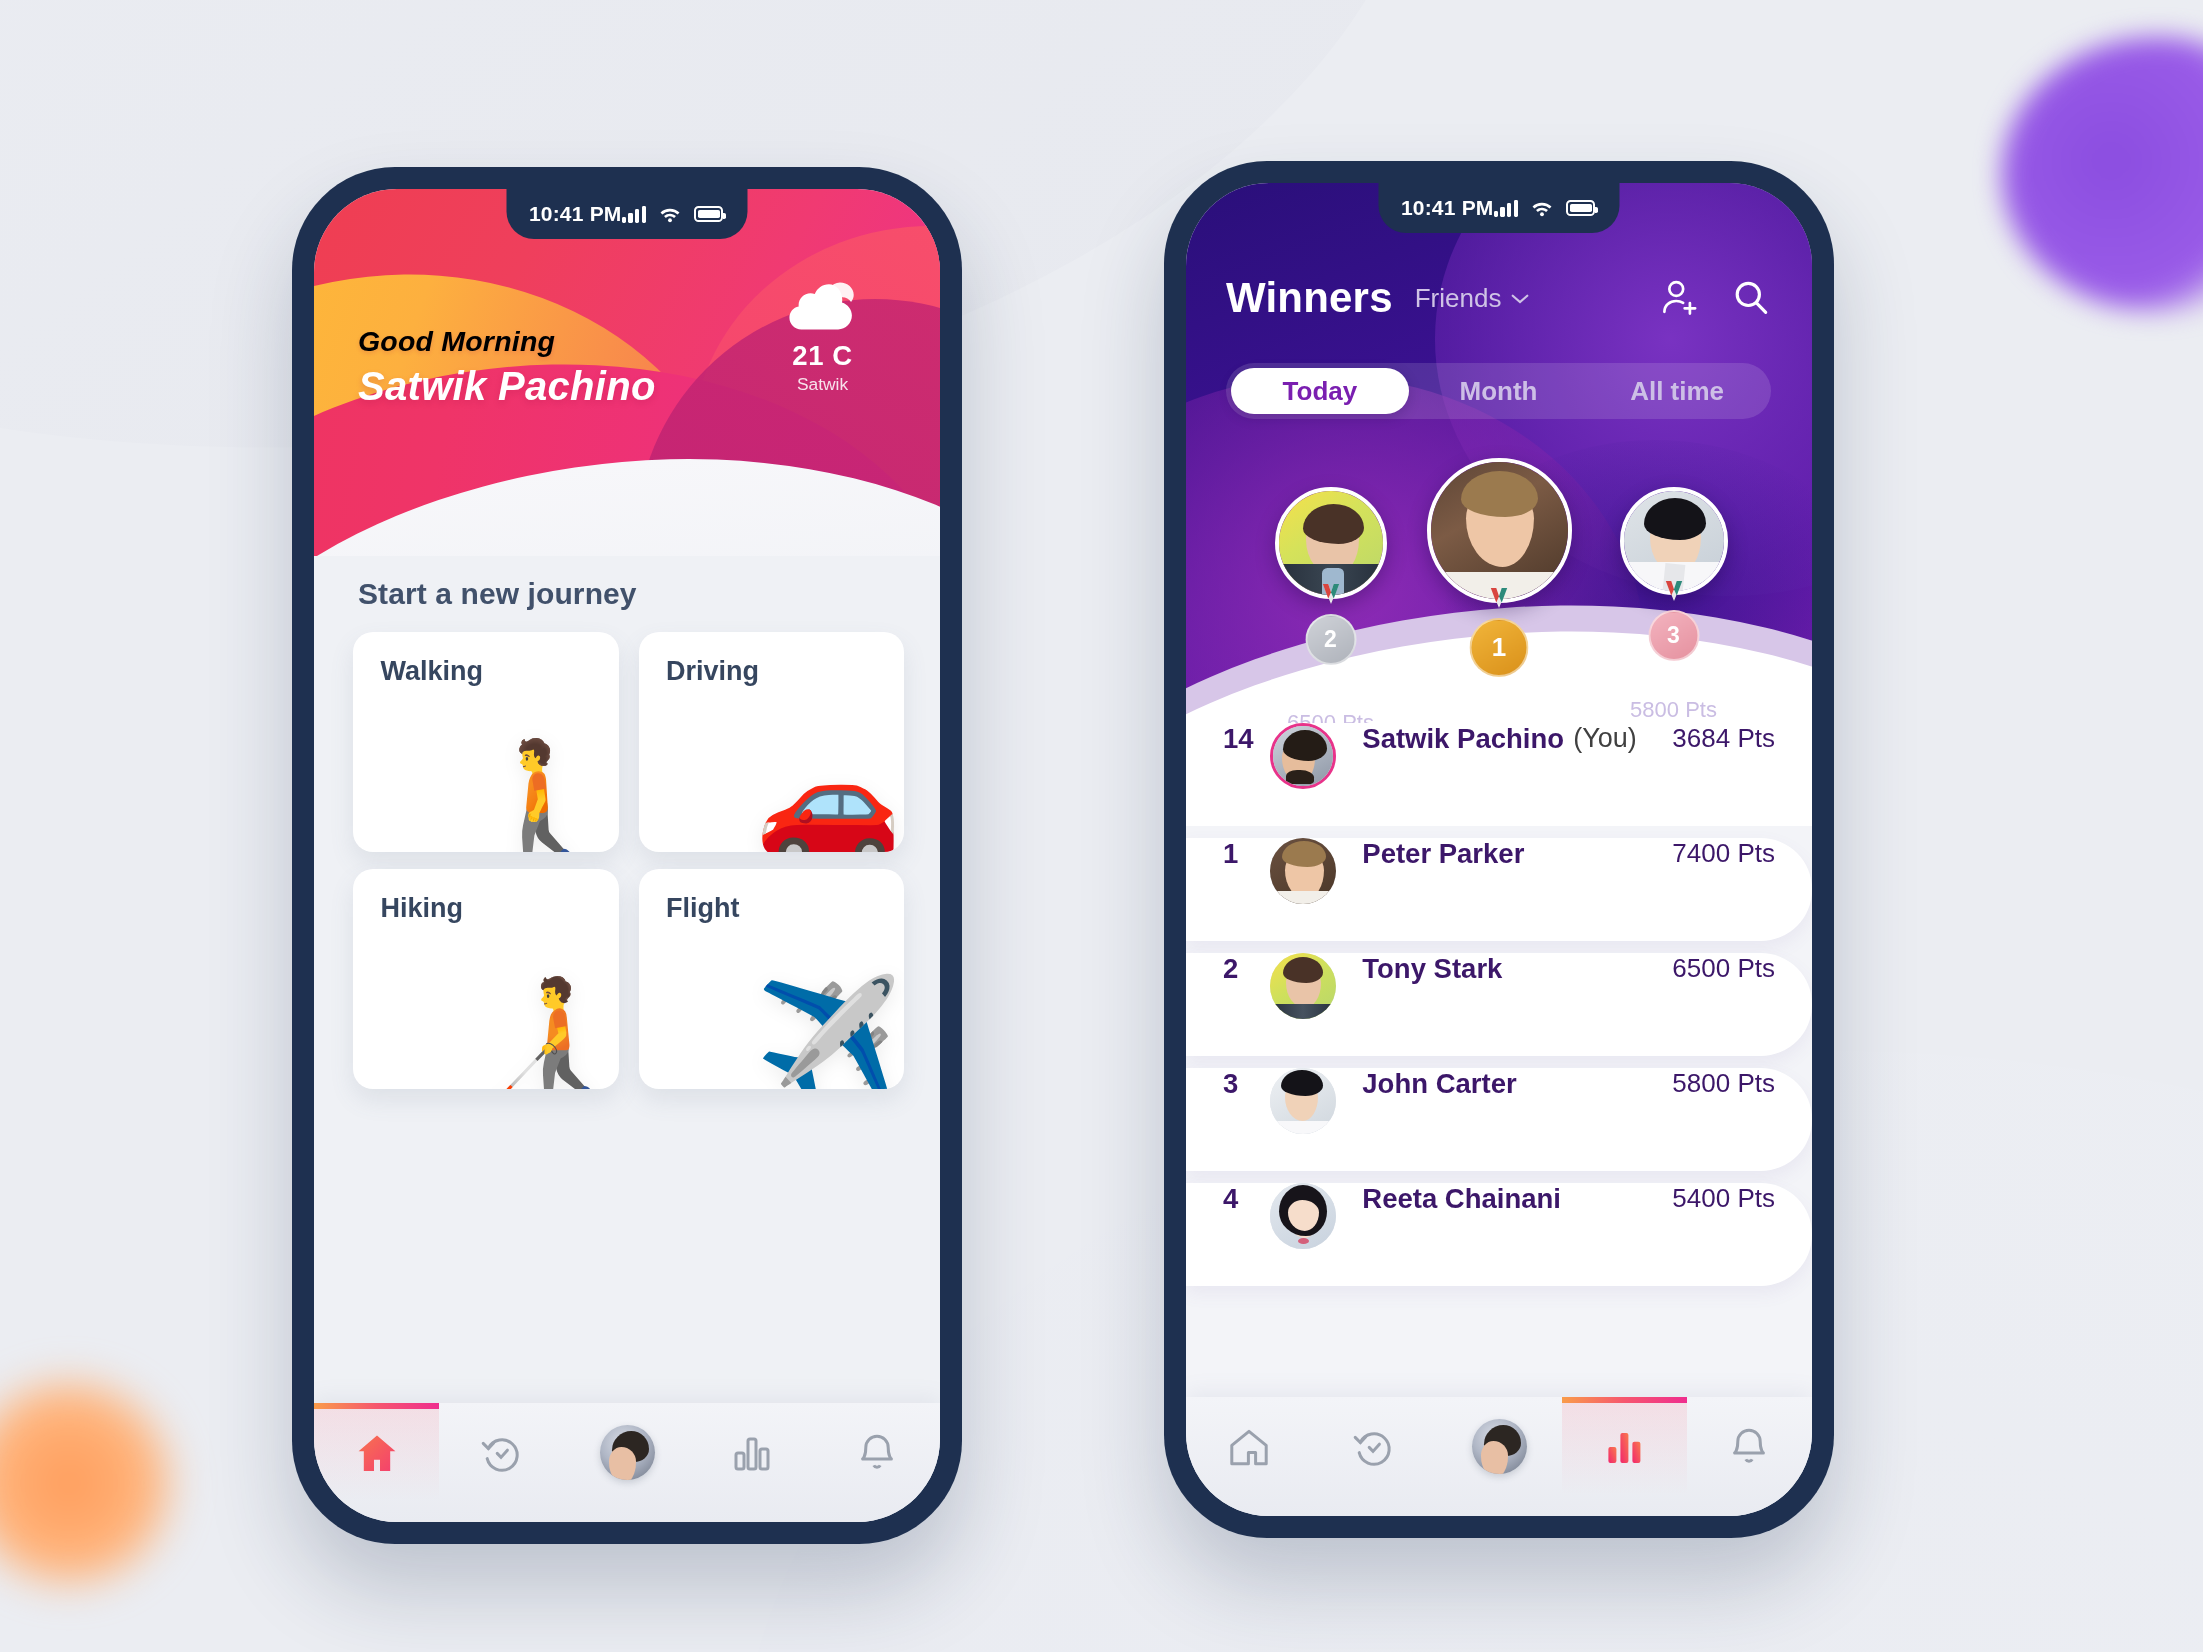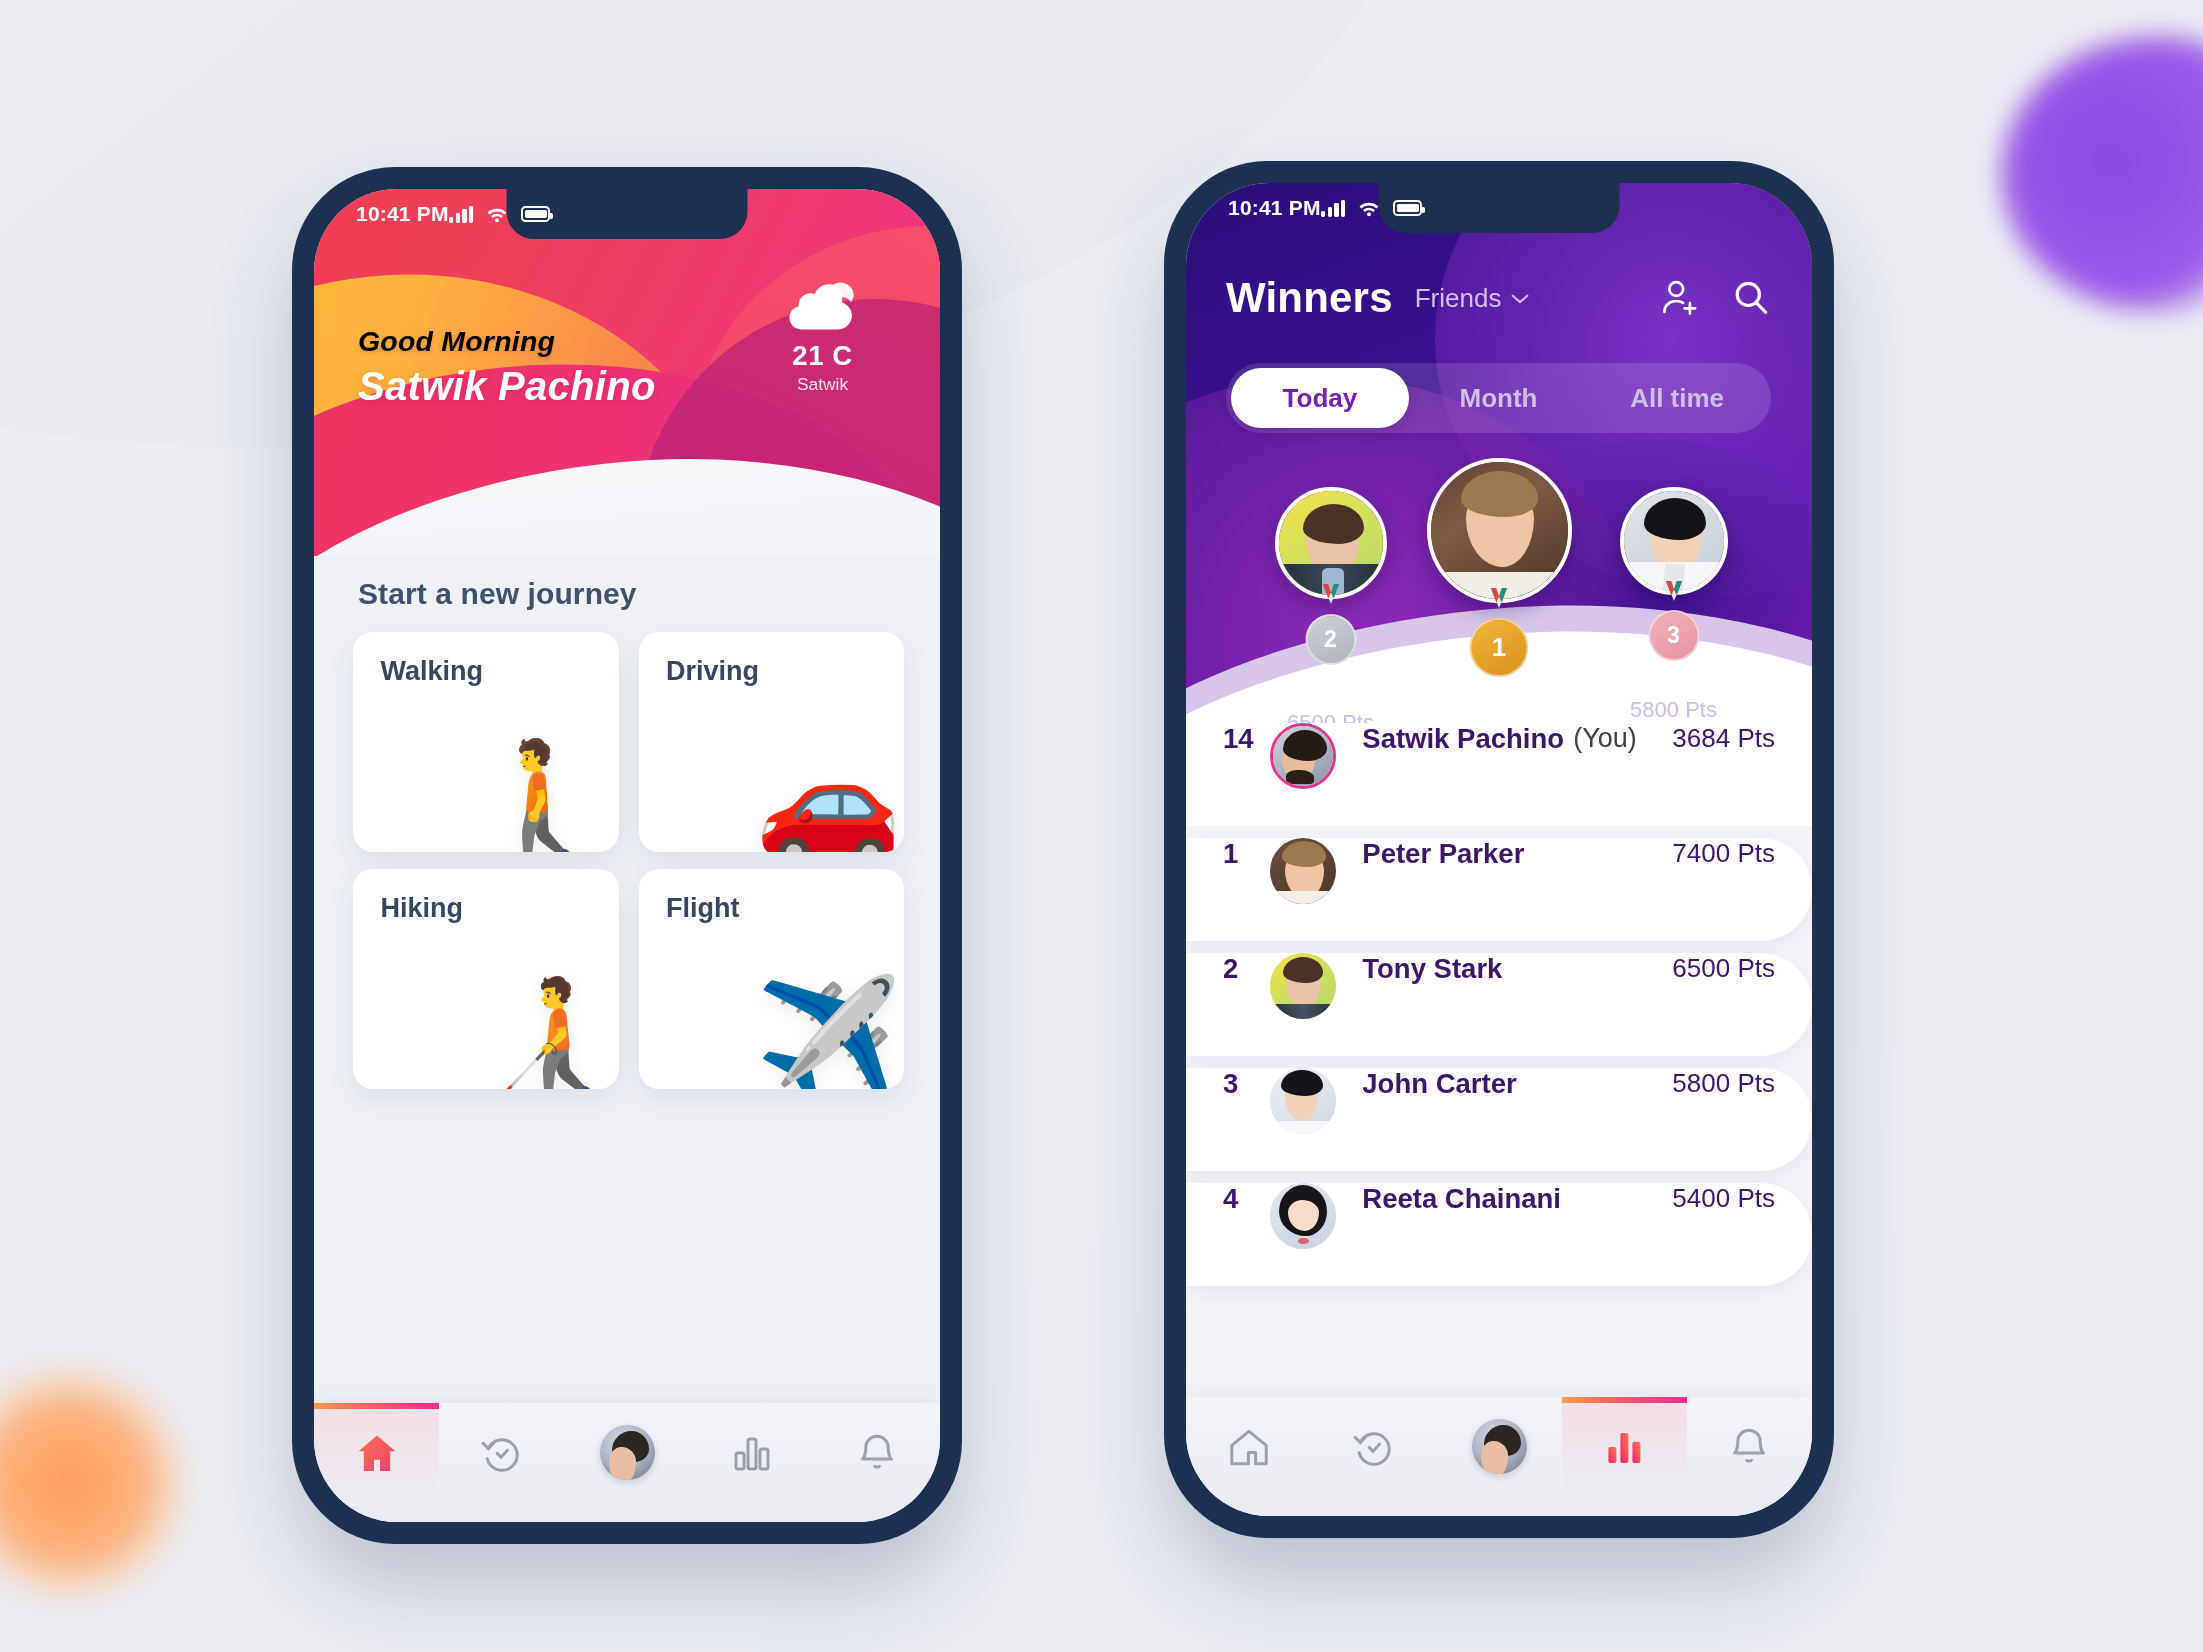--- a/index.html
+++ b/index.html
@@ -86,21 +86,21 @@
     position: absolute; left: 50%; top: 0; transform: translateX(-50%);
     width: 241px; height: 50px;
     background: #1e3050;
     border-bottom-left-radius: 27.5px; border-bottom-right-radius: 27.5px;
     z-index: 40;
   }
 
   
   .statusbar {
     position: absolute; top: 0; left: 0; right: 0; height: 50px;
-    display: flex; align-items: center; justify-content: flex-start;
+    display: flex; align-items: center; justify-content: center;
     padding: 0 42px; z-index: 45;
     color: #fff; font-size: 21px; font-weight: 700; letter-spacing: 0.2px;
   }
   .status-icons { display: flex; align-items: center; gap: 12px; margin-right: 1.8px; }
   .sig { display: flex; align-items: flex-end; gap: 2.8px; height: 18.4px; }
   .sig i { display:block; width: 4.1px; background:#fff; border-radius: 1.4px; }
   .sig i:nth-child(1){height:6.4px} .sig i:nth-child(2){height:10px}
   .sig i:nth-child(3){height:13.8px} .sig i:nth-child(4){height:17.4px}
   .batt { width: 29px; height: 15.6px; border: 2.3px solid #fff; border-radius: 4.6px; position: relative; }
   .batt::before{content:'';position:absolute;inset:1.8px;background:#fff;border-radius:1.8px;}
@@ -254,21 +254,21 @@
   }
   .r-title { font-size: 42px; font-weight: 700; color: #fff; letter-spacing: 0.2px; }
   .r-filter {
     margin-left: 22px; display: flex; align-items: center; gap: 8.3px;
     font-size: 26px; color: #cfc3e6; font-weight: 400; cursor: pointer;
   }
   .r-actions { margin-left: auto; display: flex; align-items: center; gap: 29px; }
 
   .segmented {
     position: absolute; left: 40px; top: 180px; z-index: 10;
-    width: 545px; height: 70px; border-radius: 35px;
+    width: 545px; height: 56px; border-radius: 35px;
     background: rgba(255,255,255,.13);
     display: flex; align-items: center; padding: 4.6px;
   }
   .seg {
     flex: 1; height: 100%; border-radius: 31px;
     display: flex; align-items: center; justify-content: center;
     font-size: 26px; font-weight: 700; color: #cdbfe6; cursor: pointer;
   }
   .seg.active { background: #fff; color: #7a1fb0; box-shadow: 0 3.7px 13px rgba(20,0,60,.2); }
 

